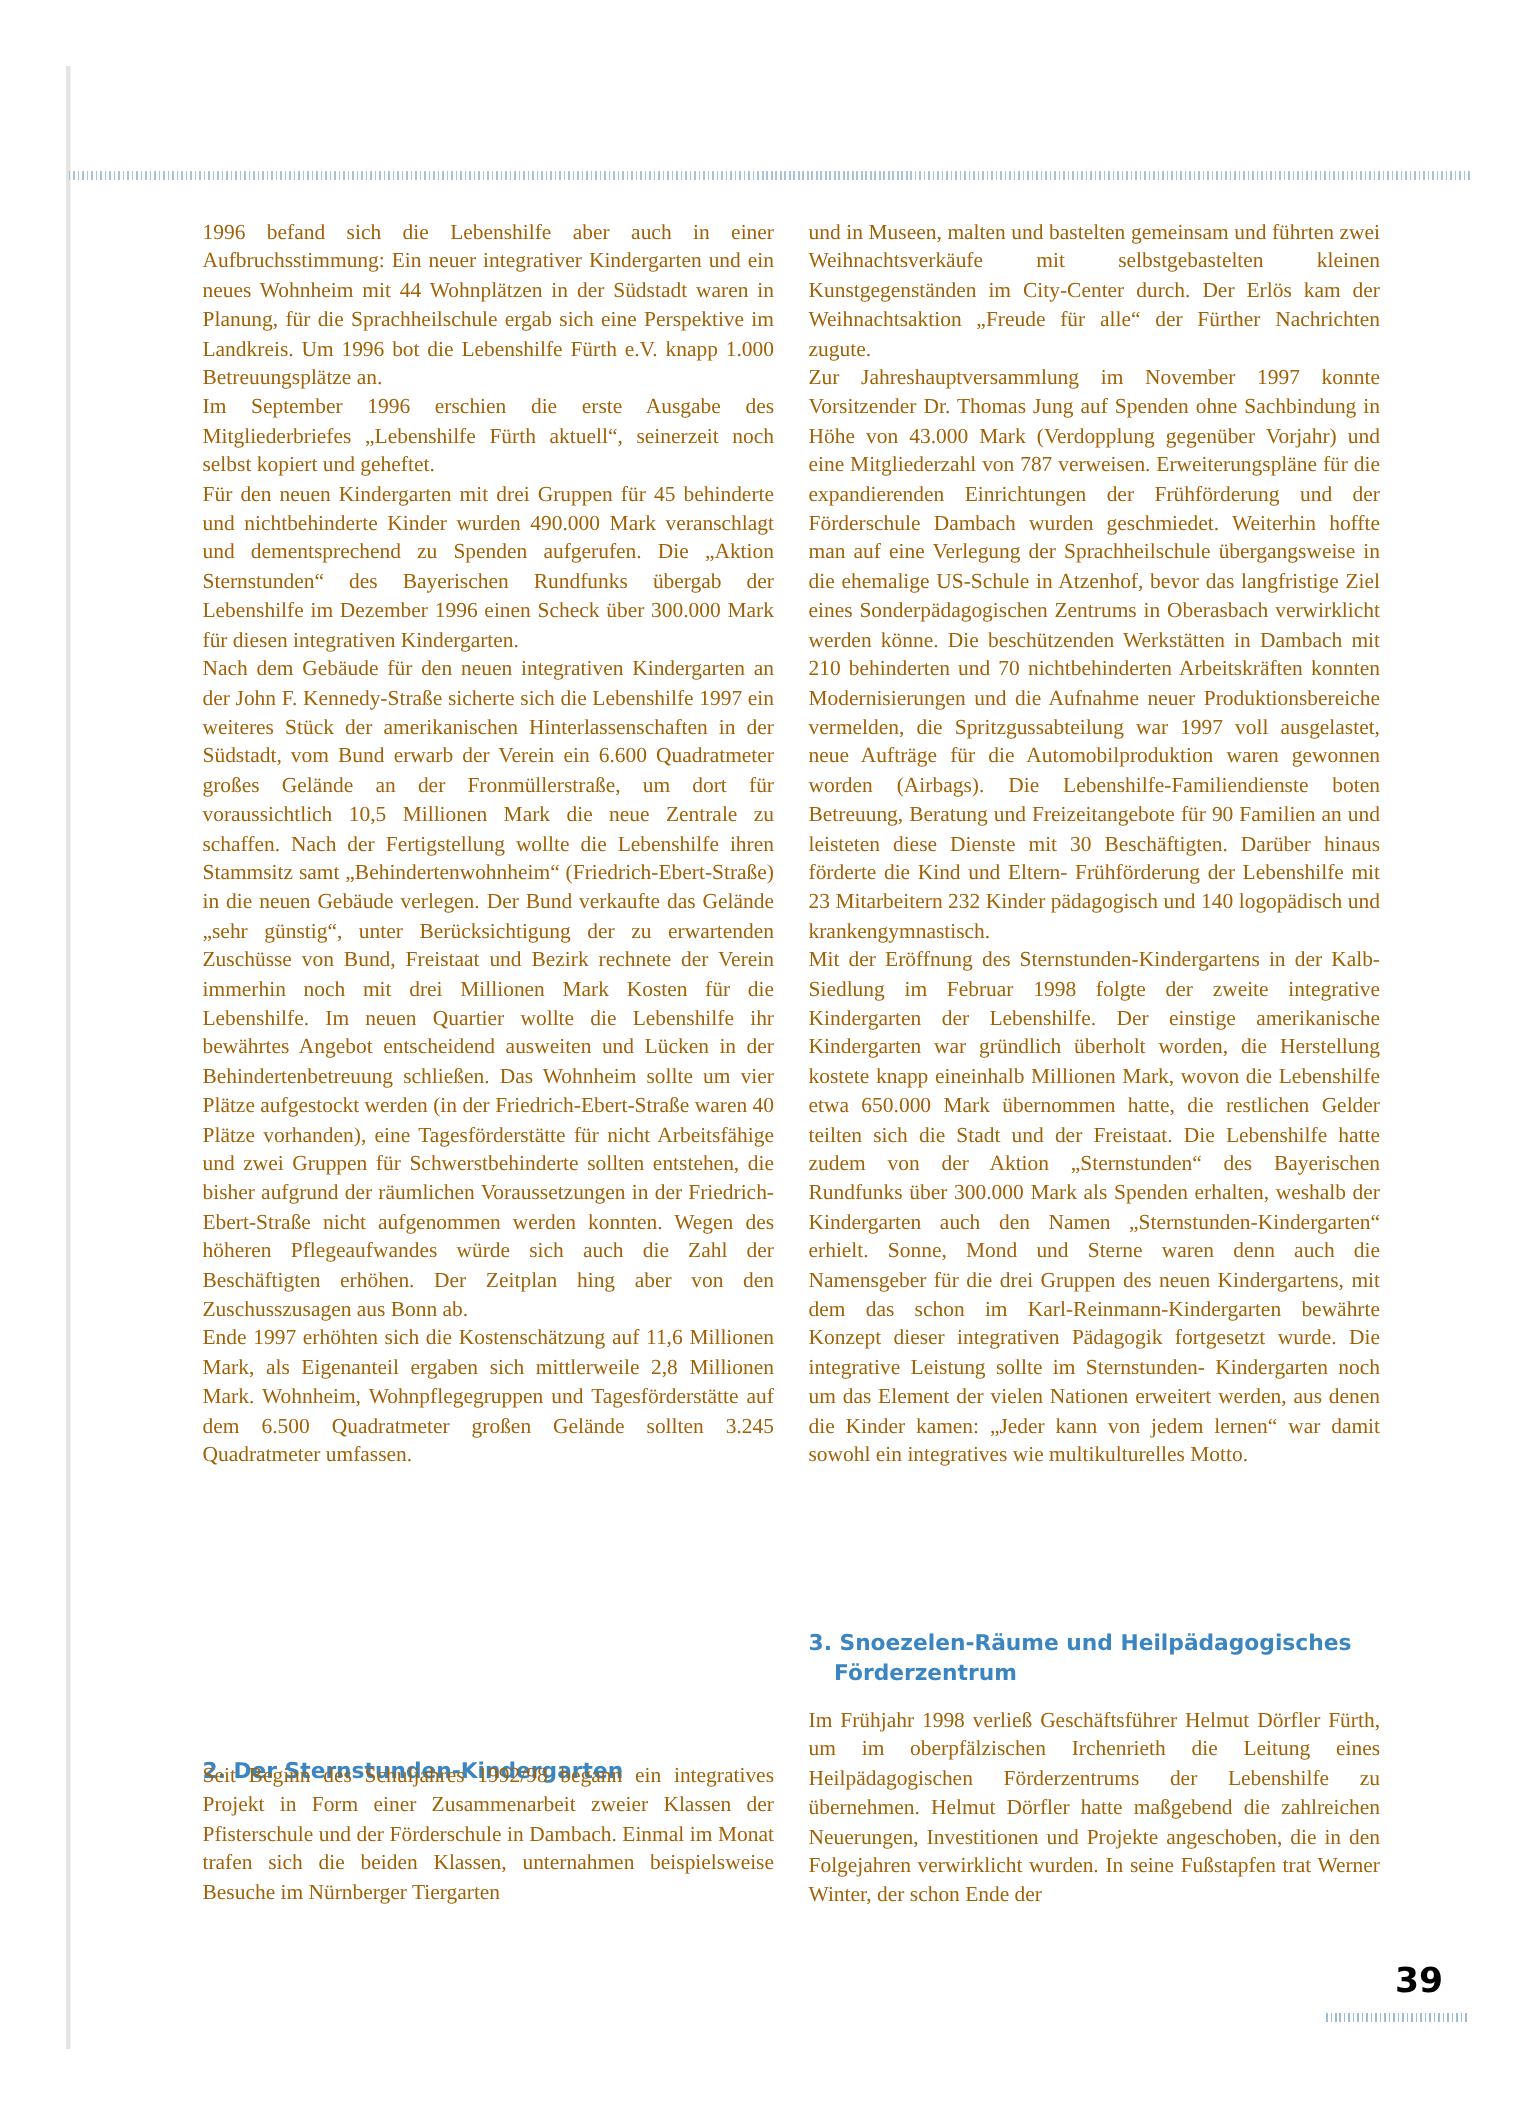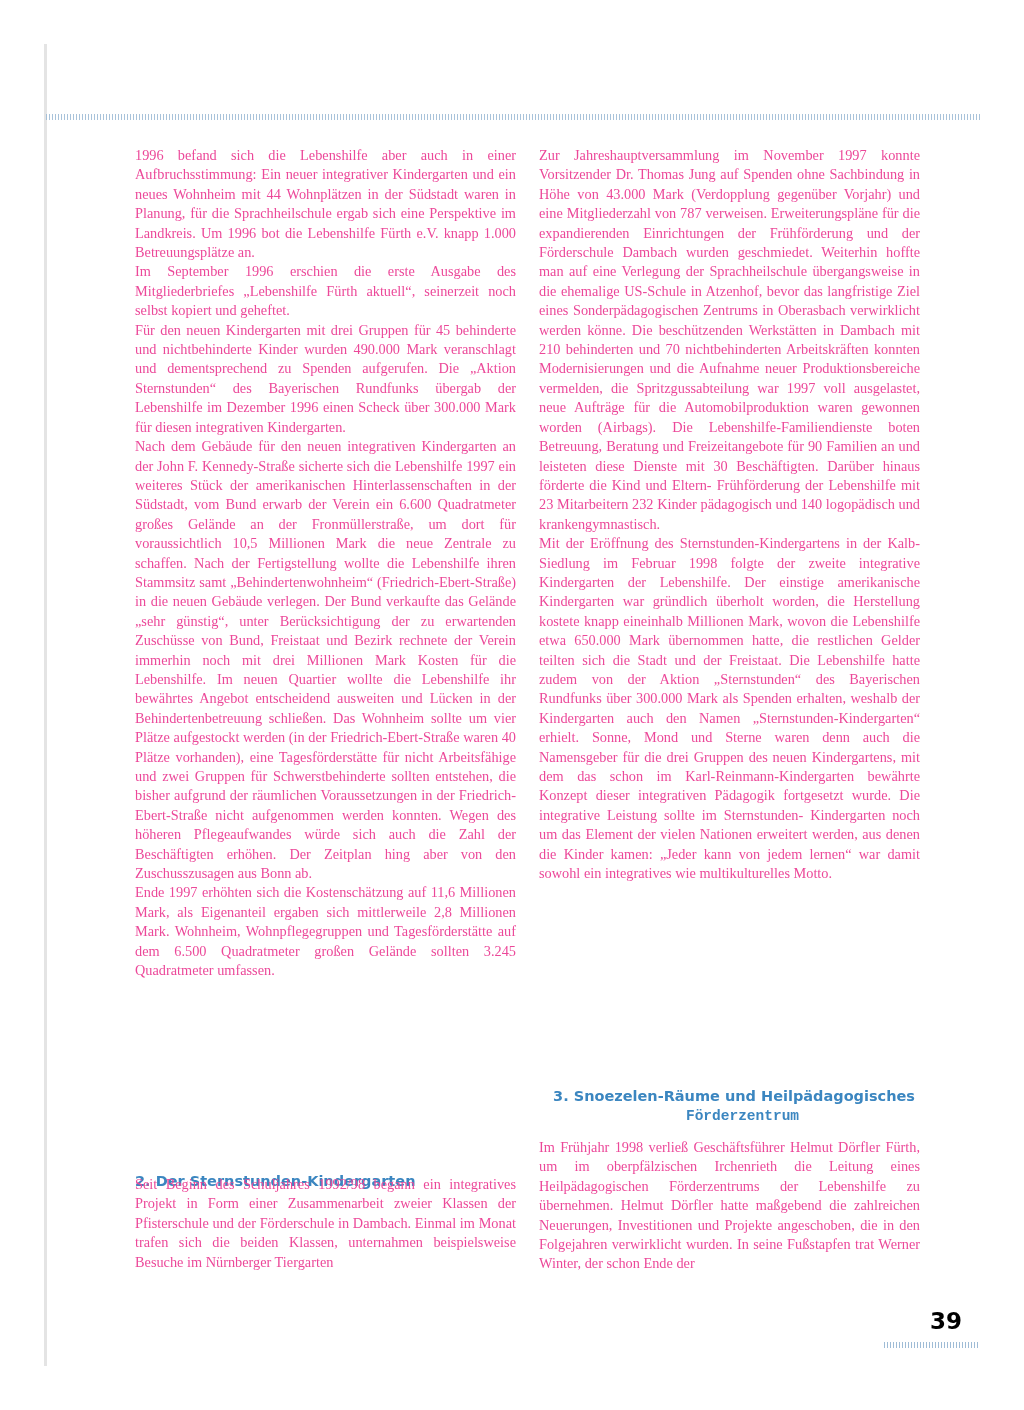--- a/index.html
+++ b/index.html
@@ -7,34 +7,34 @@
   .page { position: absolute; left: 0; top: 0; width: 1024px; height: 1410px; background: #fff; }
   .left-rule { position: absolute; left: 44px; top: 44px; width: 3px; height: 1322px; background: #e4e4e4; }
   .top-dots {
     position: absolute; left: 46px; top: 114px; width: 934px; height: 6px;
     background: repeating-linear-gradient(90deg, #9fbcd6 0 1px, transparent 1px 3px);
     opacity: .9;
   }
   .col {
     position: absolute; top: 146px; width: 381px;
     font-family: "Liberation Serif", "DejaVu Serif", serif;
-    font-size: 14.3px; line-height: 19.4px; color: #ec4899;
+    font-size: 14.3px; line-height: 19.4px; color: #a16207;
     text-align: justify; hyphens: manual;
   }
   .col.left { left: 135px; }
   .col.right { left: 539px; }
   .col p { margin: 0; }
   .heading {
     font-family: "DejaVu Sans", "Liberation Sans", sans-serif;
     font-weight: bold; color: #3b86c0; font-size: 14.5px; line-height: 20px;
-    text-align: center;
+    text-align: left;
   }
   .heading.h2 { position: absolute; left: 135px; top: 1143px; margin-top: 28px; }
   .heading.h3 { position: absolute; left: 539px; top: 1086px; width: 390px; }
-  .heading.h3 .cont { display: block; padding-left: 17px; font-family: Liberation Mono, monospace; }
+  .heading.h3 .cont { display: block; padding-left: 17px; }
   .col.left.b { top: 1175px; }
   .col.right.b { top: 1138px; }
   .pagenum {
     position: absolute; left: 930px; top: 1308px;
     font-family: "DejaVu Sans", "Liberation Sans", sans-serif;
     font-weight: bold; font-size: 23px; color: #000000;
   }
   .bottom-dots {
     position: absolute; left: 884px; top: 1342px; width: 96px; height: 6px;
     background: repeating-linear-gradient(90deg, #9fbcd6 0 1px, transparent 1px 3px);
@@ -54,20 +54,21 @@
     <p>Nach dem Gebäude für den neuen integrativen Kindergarten an der John F. Kennedy-Straße sicherte sich die Lebenshilfe 1997 ein weiteres Stück der amerika­nischen Hinterlassenschaften in der Südstadt, vom Bund erwarb der Verein ein 6.600 Quadratmeter großes Gelände an der Fronmüllerstraße, um dort für voraussichtlich 10,5 Millionen Mark die neue Zentrale zu schaffen. Nach der Fertigstellung wollte die Lebenshilfe ihren Stammsitz samt „Behindertenwohnheim“ (Friedrich-Ebert-Straße) in die neuen Gebäude verlegen. Der Bund verkaufte das Gelände „sehr günstig“, unter Berücksichtigung der zu erwar­tenden Zuschüsse von Bund, Freistaat und Bezirk rech­nete der Verein immerhin noch mit drei Millionen Mark Kosten für die Lebenshilfe. Im neuen Quartier wollte die Lebenshilfe ihr bewährtes Angebot entscheidend ausweiten und Lücken in der Behindertenbetreuung schließen. Das Wohnheim sollte um vier Plätze aufgestockt werden (in der Friedrich-Ebert-Straße waren 40 Plätze vorhanden), eine Tagesförderstätte für nicht Arbeitsfähige und zwei Gruppen für Schwerstbehinderte sollten entstehen, die bisher aufgrund der räumlichen Voraussetzungen in der Friedrich-Ebert-Straße nicht aufgenommen werden konn­ten. Wegen des höheren Pflegeaufwandes würde sich auch die Zahl der Beschäftigten erhöhen. Der Zeitplan hing aber von den Zuschusszusagen aus Bonn ab.</p>
     <p>Ende 1997 erhöhten sich die Kostenschätzung auf 11,6 Millionen Mark, als Eigenanteil ergaben sich mittlerweile 2,8 Millionen Mark. Wohnheim, Wohnpflegegruppen und Tagesförderstätte auf dem 6.500 Quadratmeter großen Gelände sollten 3.245 Quadratmeter umfassen.</p>
   </div>
 
   <div class="heading h2">2. Der Sternstunden-Kindergarten</div>
   <div class="col left b">
     <p>Seit Beginn des Schuljahres 1992/98 begann ein inte­gratives Projekt in Form einer Zusammenarbeit zweier Klassen der Pfisterschule und der Förderschule in Dambach. Einmal im Monat trafen sich die beiden Klassen, unter­nahmen beispielsweise Besuche im Nürnberger Tiergarten</p>
   </div>
 
   <div class="col right">
+    <p>und in Museen, malten und bastelten gemeinsam und führten zwei Weihnachtsverkäufe mit selbstgebastelten klei­nen Kunstgegenständen im City-Center durch. Der Erlös kam der Weihnachtsaktion „Freude für alle“ der Fürther Nachrichten zugute.</p>
     <p>Zur Jahreshauptversammlung im November 1997 konn­te Vorsitzender Dr. Thomas Jung auf Spenden ohne Sachbindung in Höhe von 43.000 Mark (Verdopplung gegenüber Vorjahr) und eine Mitgliederzahl von 787 verweisen. Erweiterungspläne für die expandierenden Einrichtungen der Frühförderung und der Förderschule Dambach wurden geschmiedet. Weiterhin hoffte man auf eine Verlegung der Sprachheilschule übergangswei­se in die ehemalige US-Schule in Atzenhof, bevor das langfristige Ziel eines Sonderpädagogischen Zentrums in Oberasbach verwirklicht werden könne. Die beschützenden Werkstätten in Dambach mit 210 behinderten und 70 nichtbehinderten Arbeitskräften konnten Modernisierungen und die Aufnahme neuer Produktionsbereiche vermelden, die Spritzgussabteilung war 1997 voll ausgelastet, neue Aufträge für die Automobilproduktion waren gewonnen worden (Airbags). Die Lebenshilfe-Familiendienste boten Betreuung, Beratung und Freizeitangebote für 90 Familien an und leisteten diese Dienste mit 30 Beschäftigten. Darüber hinaus förderte die Kind und Eltern- Frühförderung der Lebenshilfe mit 23 Mitarbeitern 232 Kinder pädagogisch und 140 logopädisch und krankengymnastisch.</p>
     <p>Mit der Eröffnung des Sternstunden-Kindergartens in der Kalb-Siedlung im Februar 1998 folgte der zweite integra­tive Kindergarten der Lebenshilfe. Der einstige amerika­nische Kindergarten war gründlich überholt worden, die Herstellung kostete knapp eineinhalb Millionen Mark, wovon die Lebenshilfe etwa 650.000 Mark übernommen hatte, die restlichen Gelder teilten sich die Stadt und der Freistaat. Die Lebenshilfe hatte zudem von der Aktion „Sternstunden“ des Bayerischen Rundfunks über 300.000 Mark als Spenden erhalten, weshalb der Kindergarten auch den Namen „Sternstunden-Kindergarten“ erhielt. Sonne, Mond und Sterne waren denn auch die Namensgeber für die drei Gruppen des neuen Kindergartens, mit dem das schon im Karl-Reinmann-Kindergarten bewährte Konzept dieser integrativen Pädagogik fortgesetzt wurde. Die integrative Leistung sollte im Sternstunden- Kindergarten noch um das Element der vielen Nationen erweitert werden, aus denen die Kinder kamen: „Jeder kann von jedem lernen“ war damit sowohl ein integratives wie multikulturelles Motto.</p>
   </div>
 
   <div class="heading h3">
     <span>3. Snoezelen-Räume und Heilpädagogisches</span>
     <span class="cont">Förderzentrum</span>
   </div>
   <div class="col right b">
     <p>Im Frühjahr 1998 verließ Geschäftsführer Helmut Dörfler Fürth, um im oberpfälzischen Irchenrieth die Leitung eines Heilpädagogischen Förderzentrums der Lebenshilfe zu übernehmen. Helmut Dörfler hatte maßgebend die zahlreichen Neuerungen, Investitionen und Projekte ange­schoben, die in den Folgejahren verwirklicht wurden. In seine Fußstapfen trat Werner Winter, der schon Ende der</p>

